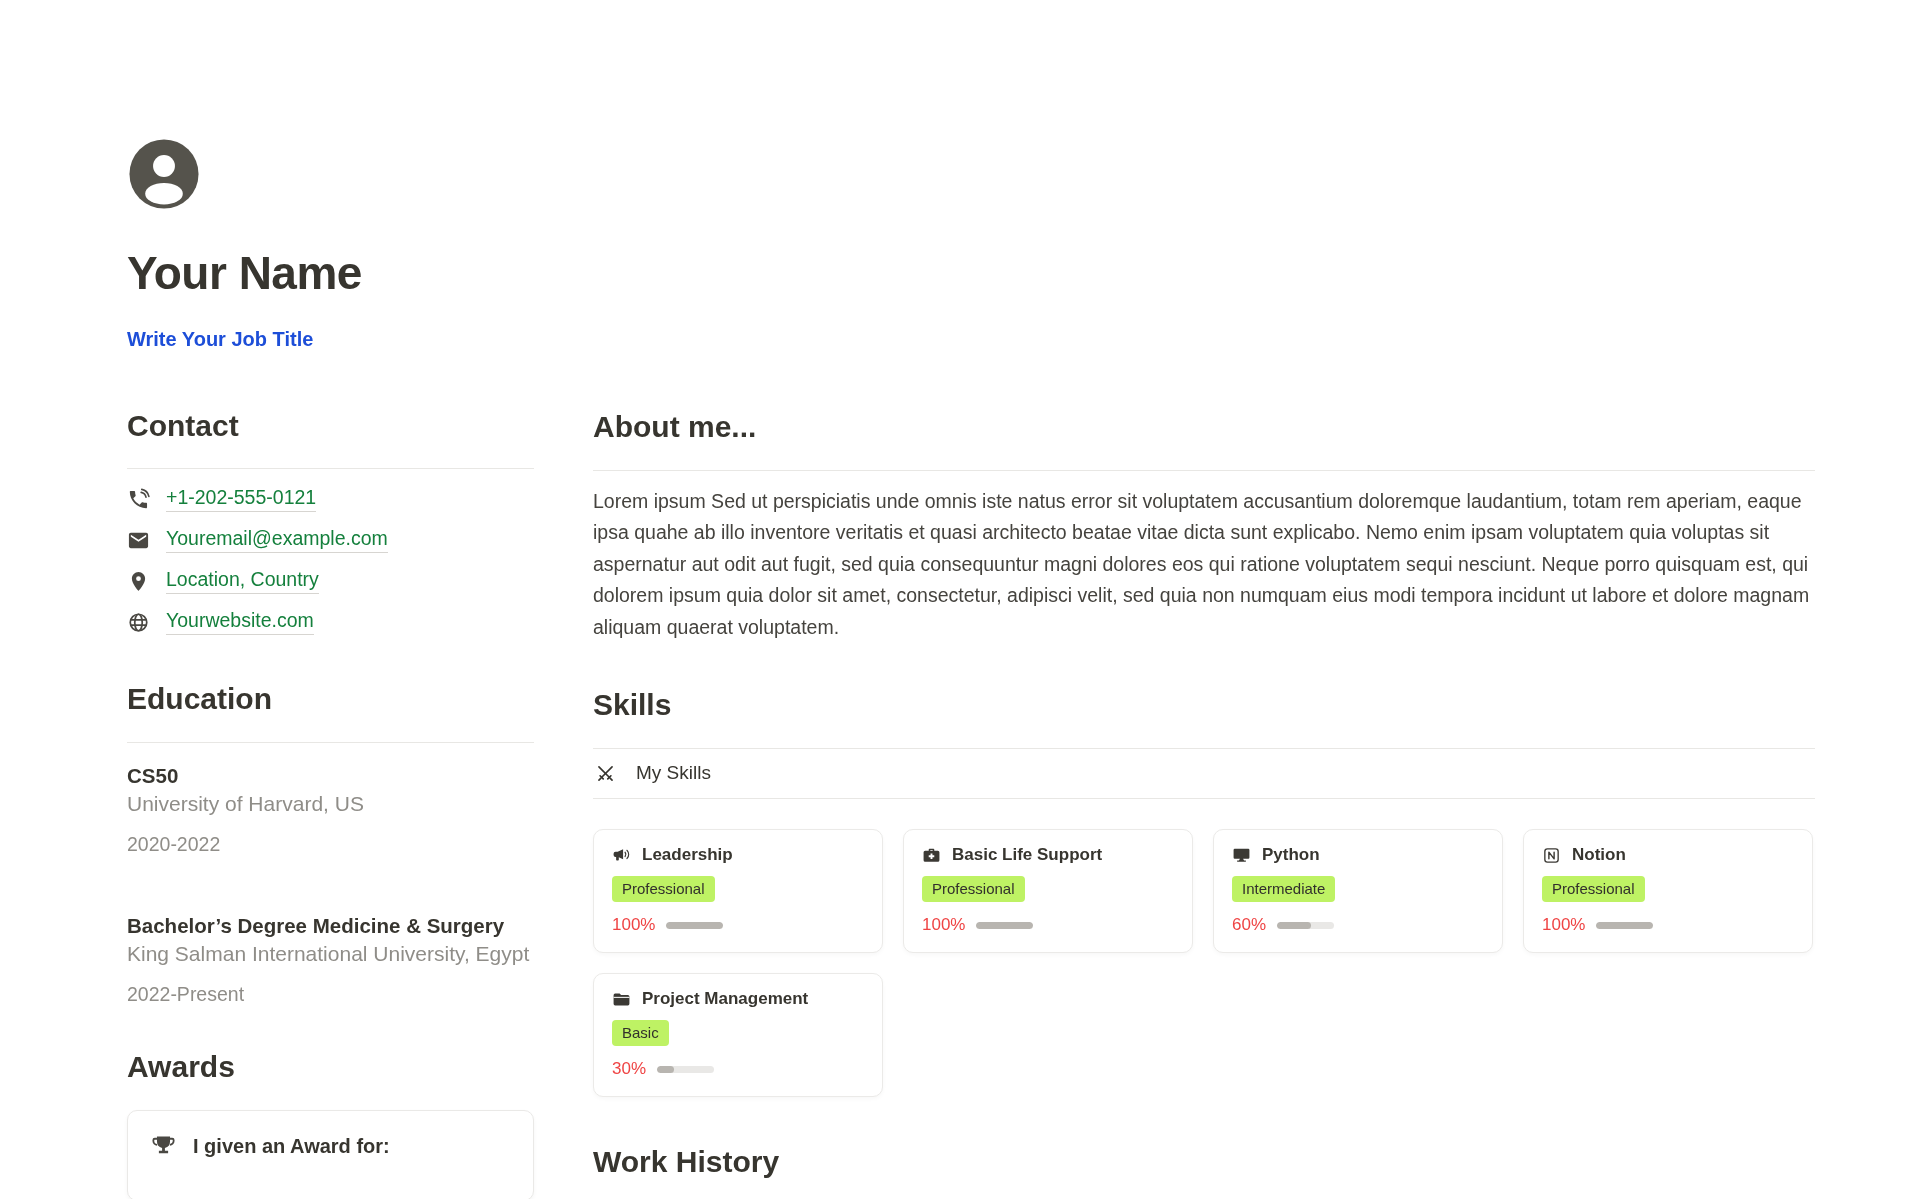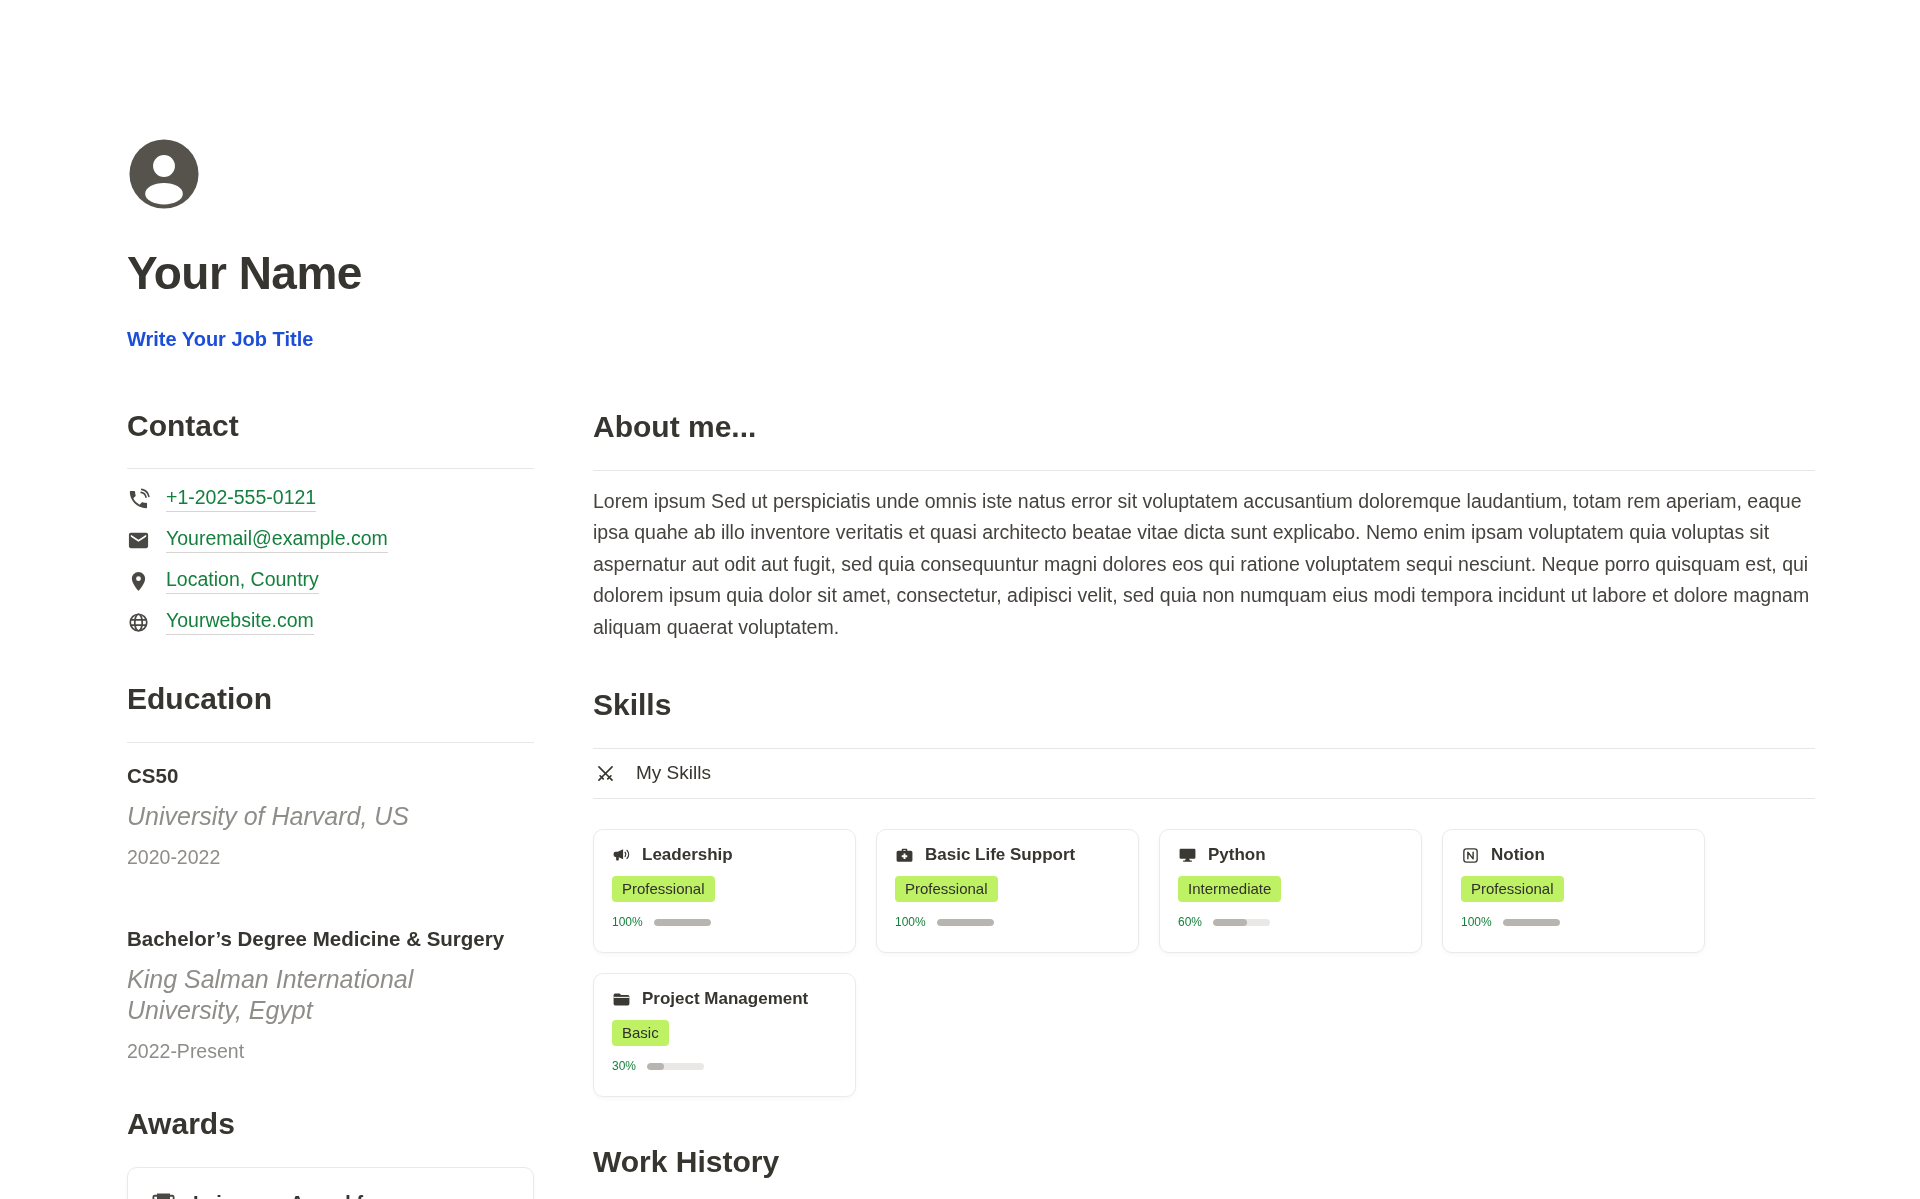--- a/index.html
+++ b/index.html
@@ -24,47 +24,47 @@
   .contact-list{margin-top:16px;}
   .contact-row{display:flex;align-items:center;gap:16px;height:28px;margin-top:13px;}
   .contact-row:first-child{margin-top:0;}
   .c-ico{width:23px;height:23px;color:#4a4843;flex:0 0 23px;}
   .c-link{font-size:19.5px;color:#15803d;text-decoration:none;border-bottom:1.5px solid #d7d5d1;
           padding-bottom:2px;cursor:pointer;}
 
   .edu-entry-1{margin-top:20px;}
   .edu-entry-2{margin-top:53px;}
   .edu-degree{font-size:20.5px;font-weight:700;line-height:25px;color:#37352f;}
-  .edu-school{font-size:25px;line-height:31px;color:#8f8d88;margin-top:13px;font-style:italic;}
+  .edu-school{font-size:21px;line-height:31px;color:#8f8d88;}
   .edu-period{font-size:19.5px;line-height:31px;color:#8f8d88;margin-top:10px;}
 
   .award-card{margin-top:12px;border:1px solid #eae9e7;border-radius:10px;
               box-shadow:0 2px 4px rgba(0,0,0,0.04);padding:22px 22px 40px;background:#fff;}
   .award-row{display:flex;align-items:center;gap:16px;}
   .t-ico{width:27px;height:27px;color:#4a4843;flex:0 0 27px;}
   .award-label{font-size:20px;font-weight:700;color:#37352f;}
 
   .mt-about{margin-top:271px;}
   .about-body{margin-top:15px;font-size:19.5px;line-height:31.5px;color:#45433e;}
   .mt-skills{margin-top:43px;}
 
   .db-header{display:flex;align-items:center;gap:20px;padding:13px 2px 14px;
              border-bottom:1px solid #e8e7e4;margin-top:0;}
   .db-ico{width:21px;height:21px;color:#37352f;flex:0 0 21px;}
   .db-title{font-size:19px;color:#37352f;}
 
   .cards{display:flex;flex-wrap:wrap;gap:20px;margin-top:30px;}
-  .skill-card{width:263px;height:124px;box-sizing:border-box;border:1px solid #ebeae8;border-radius:10px;
+  .skill-card{width:290px;height:124px;box-sizing:border-box;border:1px solid #ebeae8;border-radius:10px;
               box-shadow:0 2px 4px rgba(0,0,0,0.03);padding:15px 18px;background:#fff;cursor:pointer;}
   .skill-title{display:flex;align-items:center;gap:11px;font-size:17px;font-weight:600;color:#37352f;}
   .s-ico{width:19px;height:19px;color:#3b3934;flex:0 0 19px;}
   .skill-badge{display:inline-block;margin-top:11px;background:#bef264;color:#32302c;
                font-size:15px;line-height:1;padding:5px 10px 6px;border-radius:4px;}
   .skill-progress{display:flex;align-items:center;gap:11px;margin-top:13px;}
-  .pct{font-size:12px;color:#15803d;}
+  .pct{font-size:17px;color:#ef4444;}
   .bar{width:57px;height:7px;background:#e9e8e6;border-radius:4px;overflow:hidden;}
   .bar-fill{height:100%;background:#b8b5b0;border-radius:4px;}
 
   .mt-work{margin-top:46px;}
 </style>
 </head>
 <body>
 
 <div class="page">
   <div class="cols">

